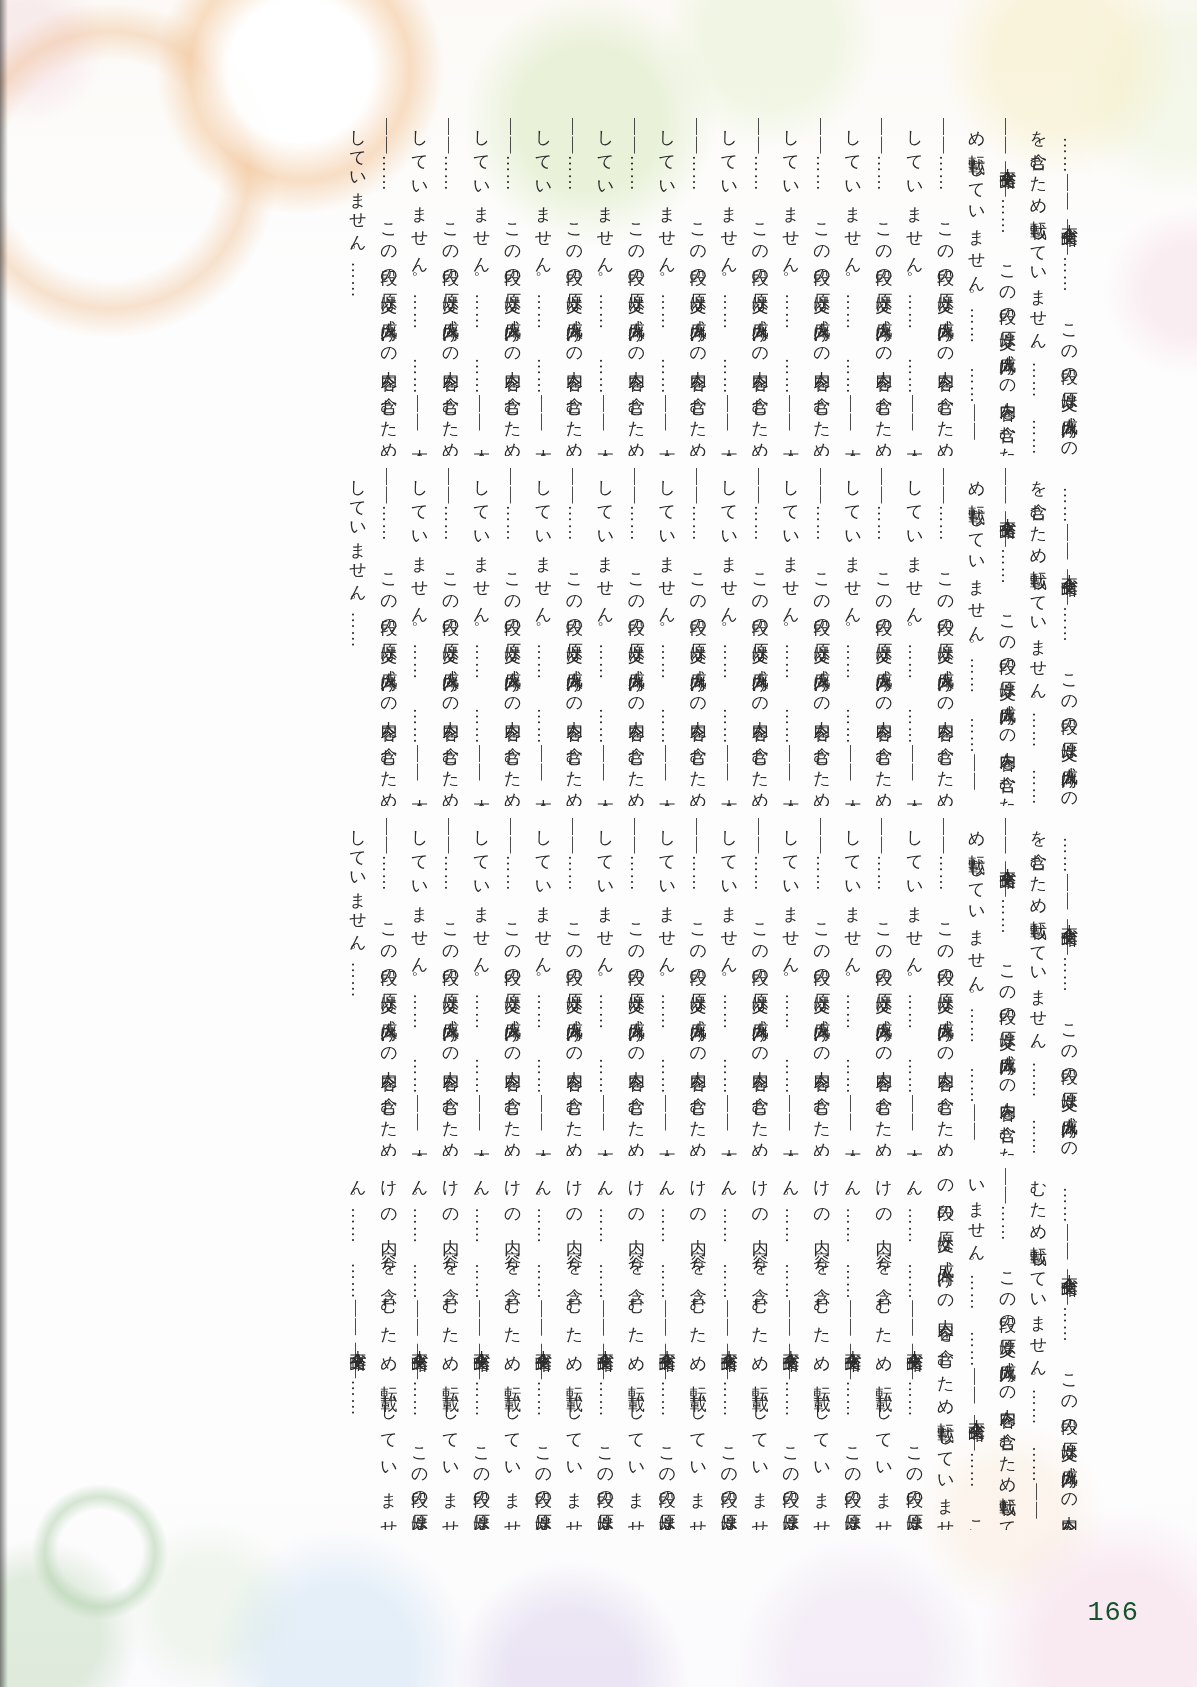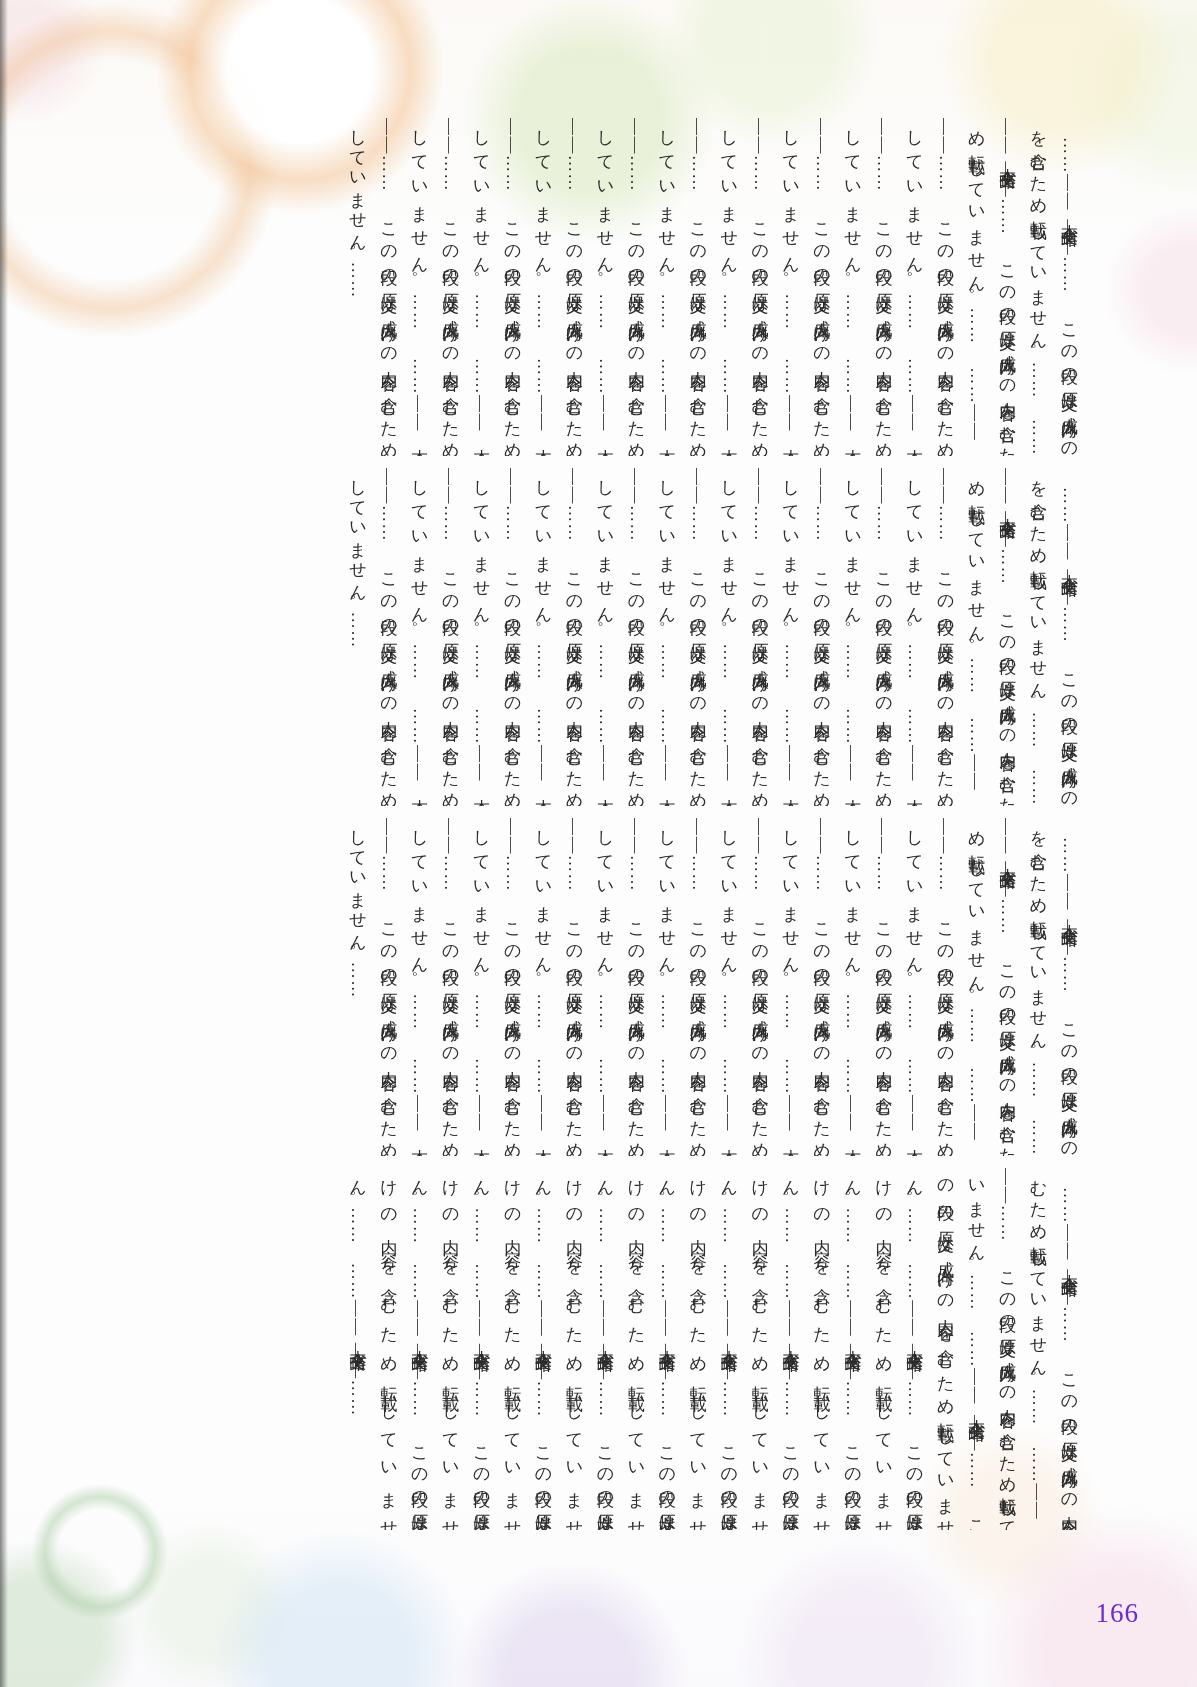--- a/index.html
+++ b/index.html
@@ -64,23 +64,23 @@
     text-align: justify;
   }
   .band-1 { top: 118px;  height: 338px; }
   .band-2 { top: 468px;  height: 338px; }
   .band-3 { top: 818px;  height: 338px; }
   .band-4 { top: 1168px; height: 362px; }
 
   .page-number {
     position: absolute;
     top: 1598px; right: 58px;
-    font-family: Liberation Serif, serif;
+    font-family: Liberation Mono, monospace;
     font-size: 27px;
-    color: #6d28d9;
+    color: #14532d;
     letter-spacing: 1px;
   }
 </style>
 </head>
 <body>
 
 <div class="bokeh-top"></div>
 <div class="bokeh-bottom"></div>
 <div class="edge-left"></div>
 

